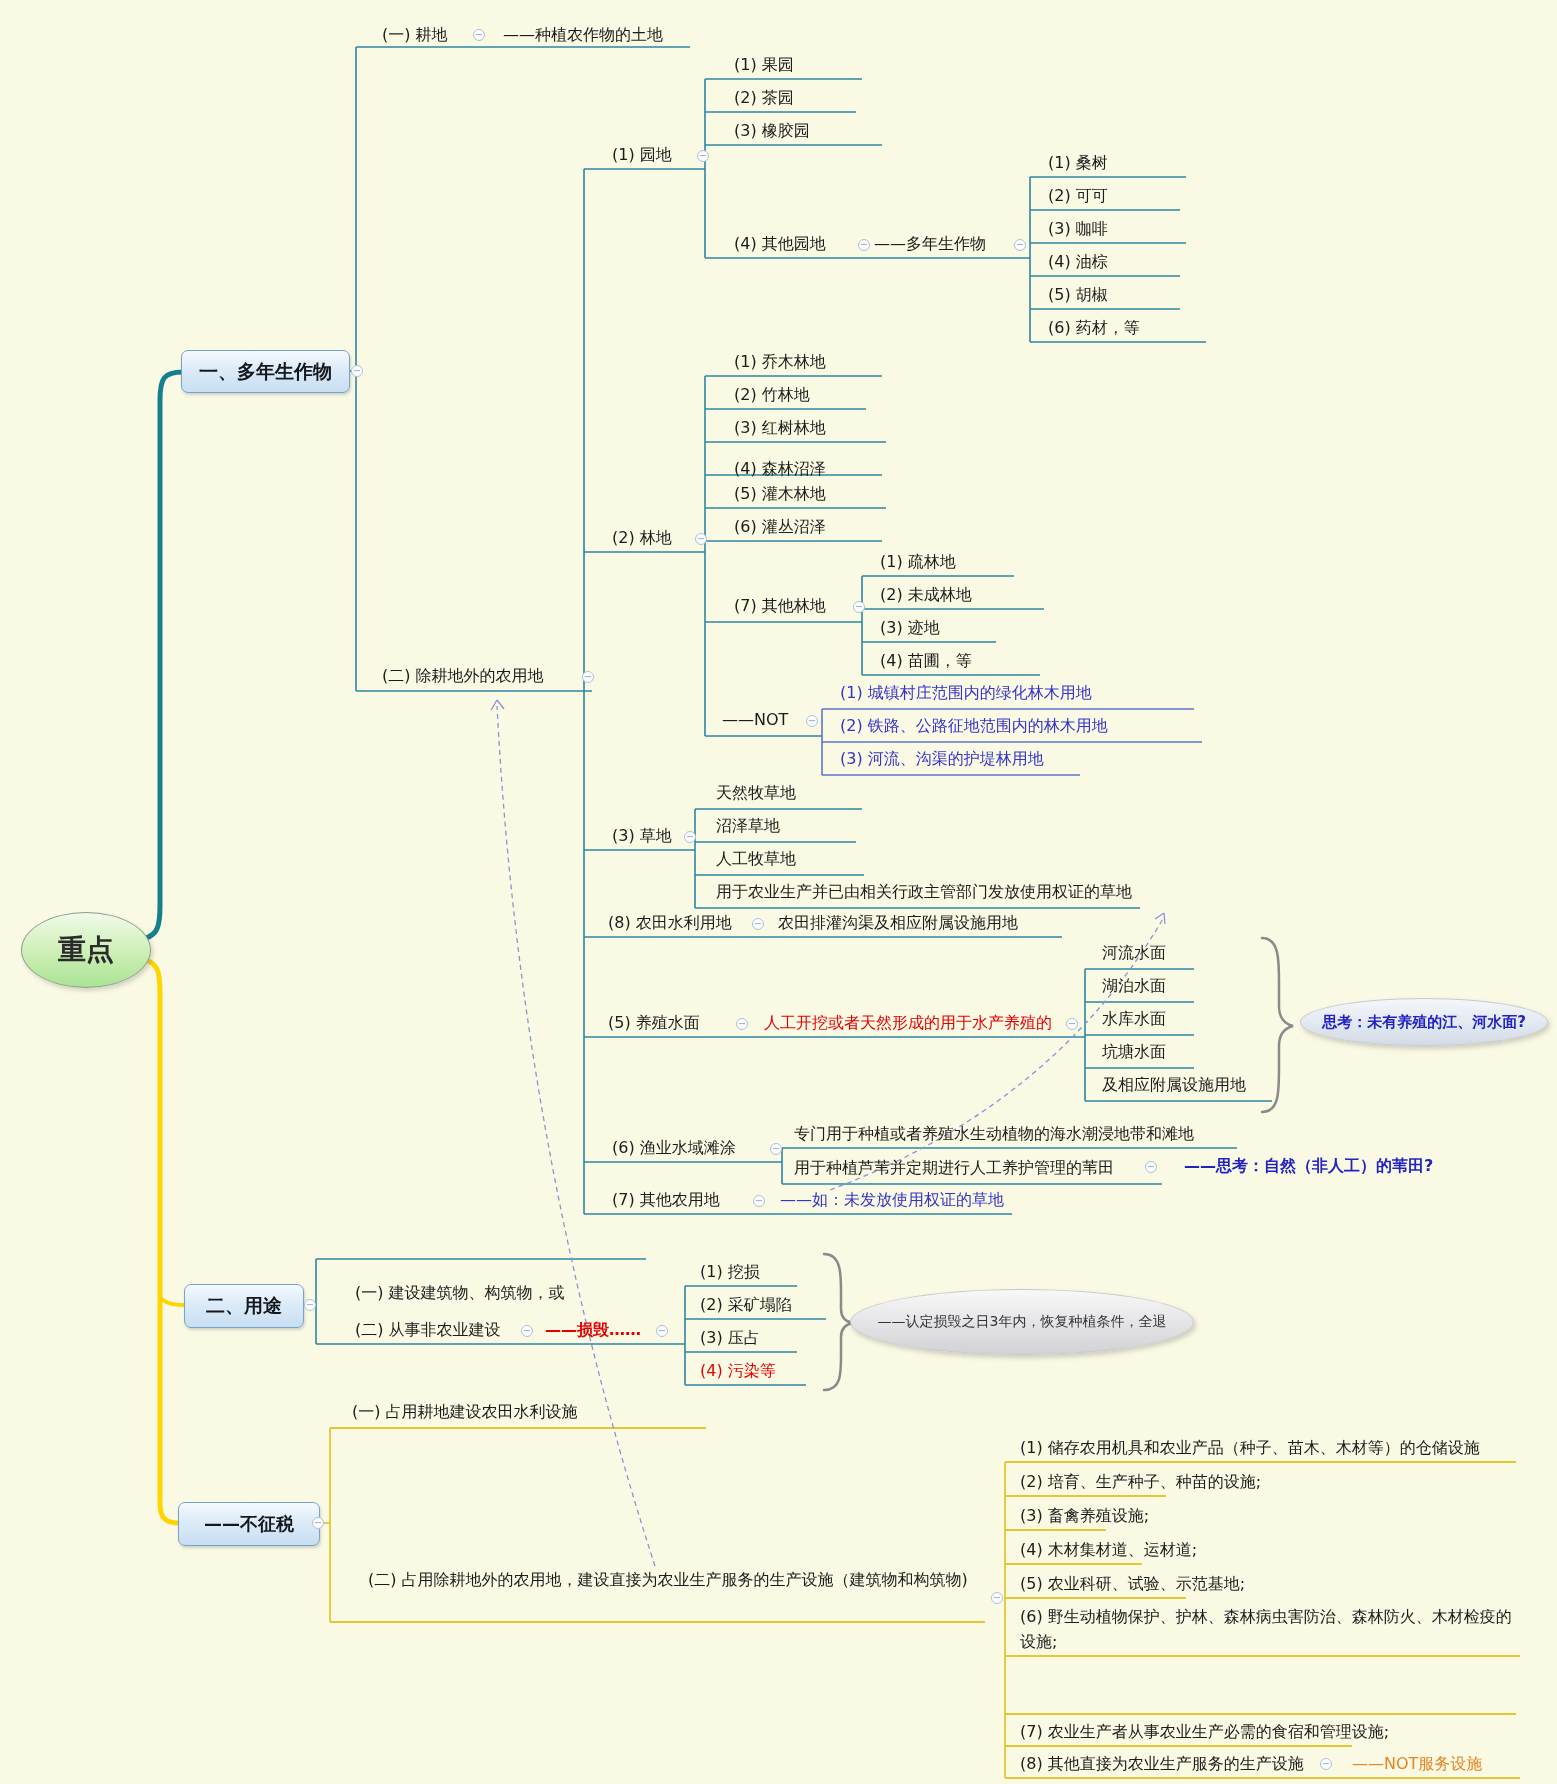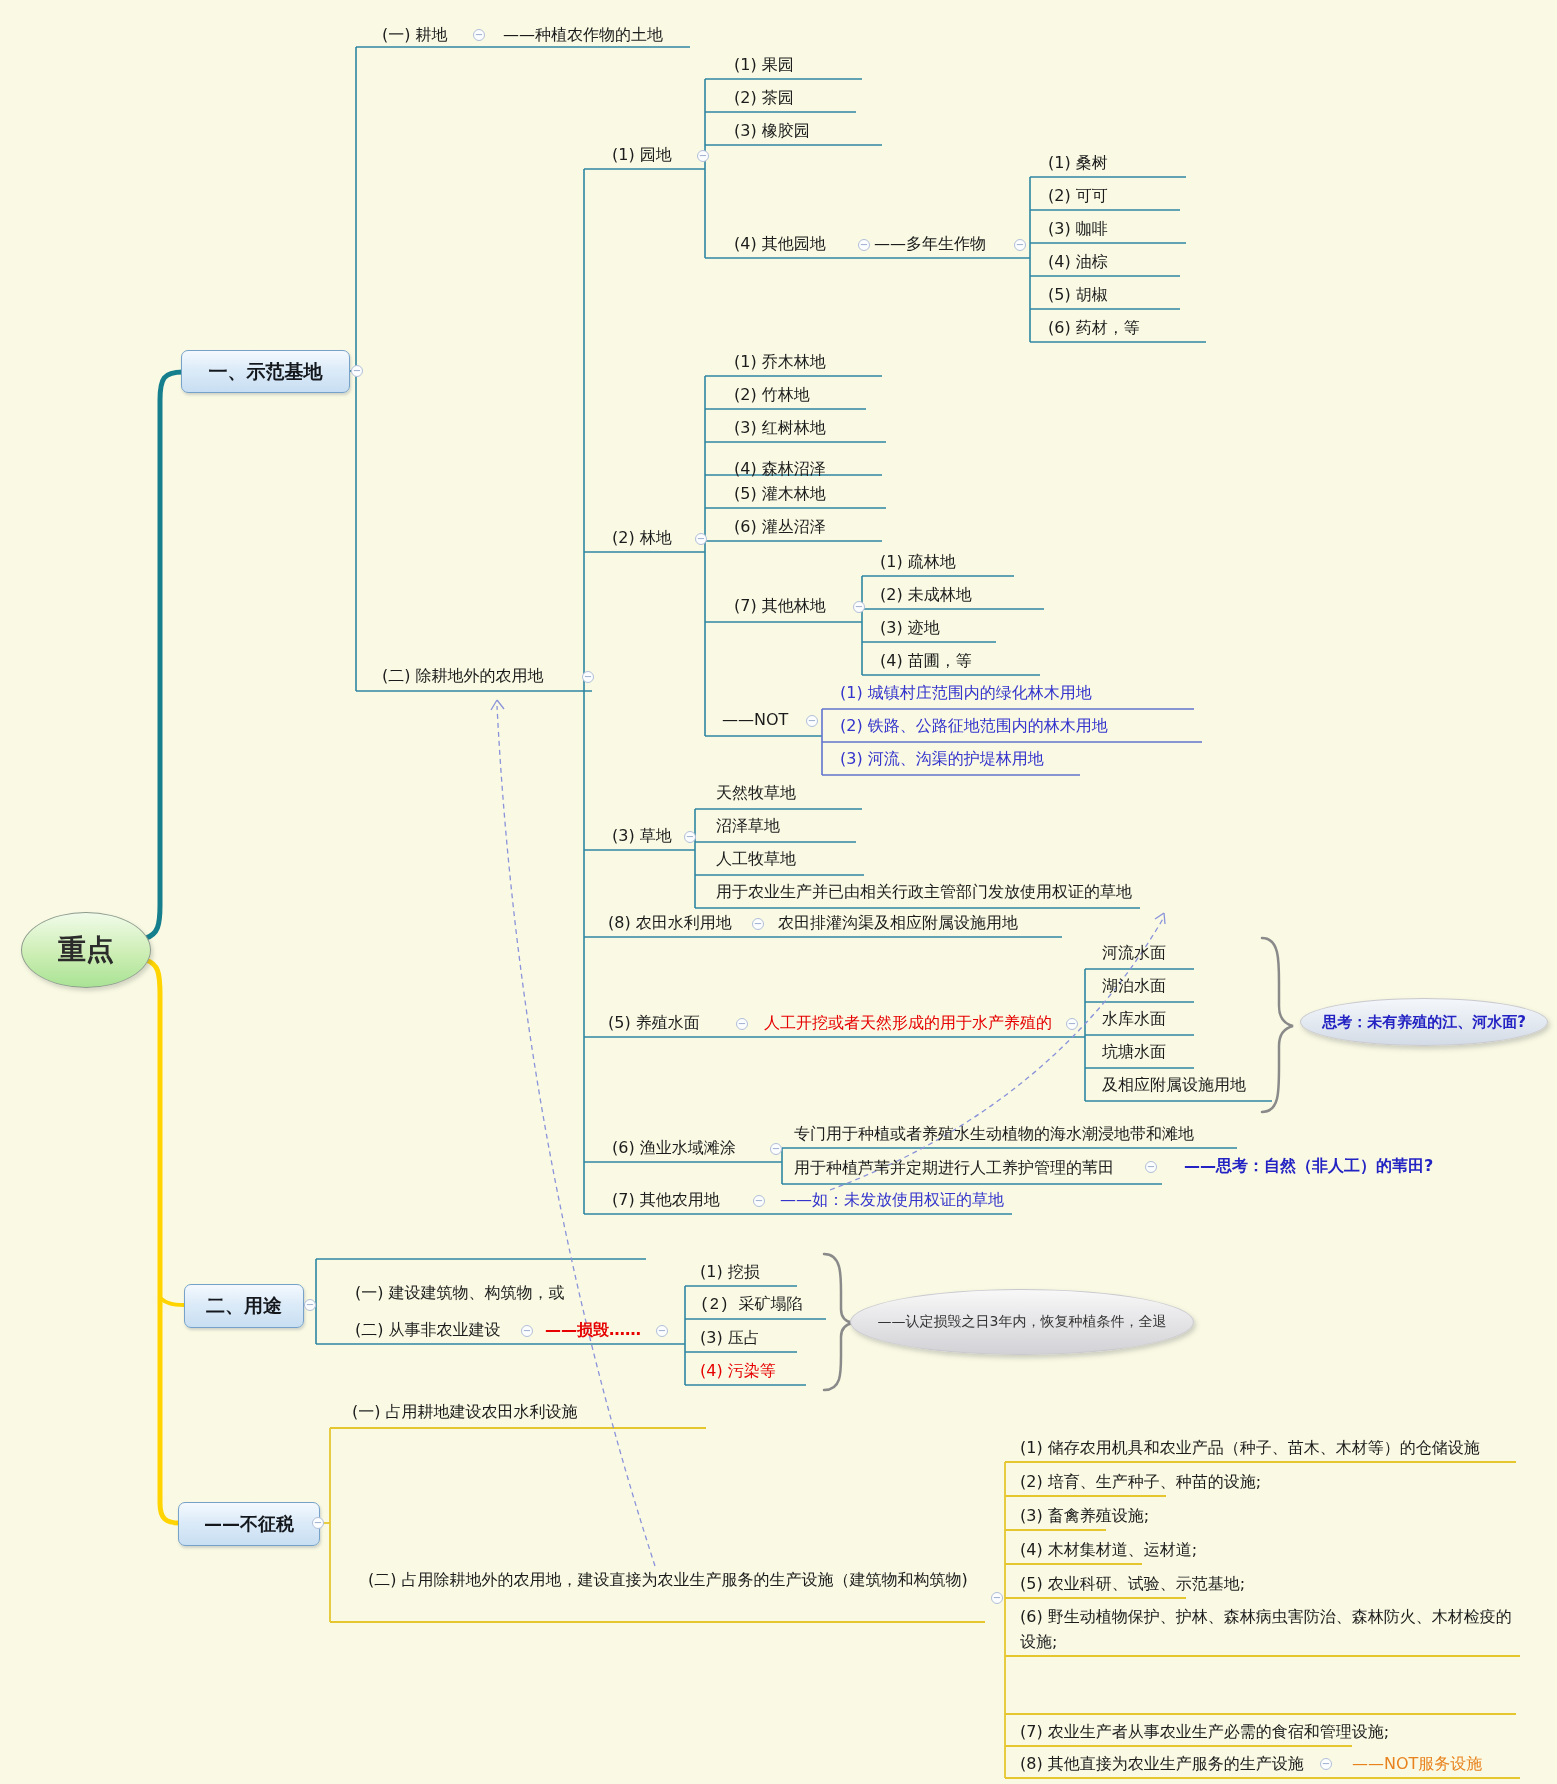--- a/index.html
+++ b/index.html
@@ -146,21 +146,21 @@
   <g stroke="#8a8a8a" stroke-width="2.5" fill="none" stroke-linecap="round">
     <path d="M1262,938 C1280,938 1279,962 1279,988 L1279,1006 C1279,1019 1285,1024 1293,1026 C1285,1028 1279,1033 1279,1046 L1279,1062 C1279,1090 1280,1112 1262,1112"></path>
     <path d="M824,1254 C842,1254 841,1276 841,1296 L841,1309 C841,1319 847,1322 853,1323 C847,1324 841,1327 841,1337 L841,1352 C841,1372 842,1390 824,1390"></path>
   </g>
 </svg>
 
 <div class="rootnode" style="left:21px;top:912px;width:128px;height:74px;">
       <span>重点</span>
     </div>
 <div class="box" style="left:181px;top:350px;width:167px;height:41px;">
-      <span>一、示范基地</span>
+      <span>一、多年生作物</span>
     </div>
 <div class="box" style="left:184px;top:1284px;width:118px;height:42px;">
       <span>二、用途</span>
     </div>
 <div class="box" style="left:178px;top:1502px;width:140px;height:42px;font-size:18px;">
       <span>——不征税</span>
     </div>
 
 <div class="t" style="left:382px;top:25px;">(一) 耕地</div>
 <div class="t" style="left:503px;top:25px;">——种植农作物的土地</div>
@@ -221,21 +221,21 @@
 <div class="t" style="left:794px;top:1158px;">用于种植芦苇并定期进行人工养护管理的苇田</div>
 <div class="t bblue" style="left:1184px;top:1156px;">——思考：自然（非人工）的苇田?</div>
 
 <div class="t" style="left:612px;top:1190px;">(7) 其他农用地</div>
 <div class="t blue" style="left:780px;top:1190px;">——如：未发放使用权证的草地</div>
 
 <div class="t" style="left:355px;top:1235px;margin-top:48px;">(一) 建设建筑物、构筑物，或</div>
 <div class="t" style="left:355px;top:1320px;">(二) 从事非农业建设</div>
 <div class="t redb" style="left:545px;top:1320px;">——损毁……</div>
 <div class="t" style="left:700px;top:1262px;">(1) 挖损</div>
-<div class="t" style="left:700px;top:1295px;font-family:Liberation Mono, monospace;">(2) 采矿塌陷</div>
+<div class="t" style="left:700px;top:1295px;">(2) 采矿塌陷</div>
 <div class="t" style="left:700px;top:1328px;">(3) 压占</div>
 <div class="t red" style="left:700px;top:1361px;">(4) 污染等</div>
 <div class="ell" style="left:850px;top:1289px;width:342px;height:64px;">
   <span style="font-size:14px;color:#333;">——认定损毁之日3年内，恢复种植条件，全退</span>
 </div>
 
 <div class="t" style="left:352px;top:1402px;">(一) 占用耕地建设农田水利设施</div>
 <div class="t wrap" style="left:368px;top:1566px;width:620px;">(二) 占用除耕地外的农用地，建设直接为农业生产服务的生产设施（建筑物和构筑物)</div>
 <div class="t" style="left:1020px;top:1438px;">(1) 储存农用机具和农业产品（种子、苗木、木材等）的仓储设施</div>
 <div class="t" style="left:1020px;top:1472px;">(2) 培育、生产种子、种苗的设施;</div>

